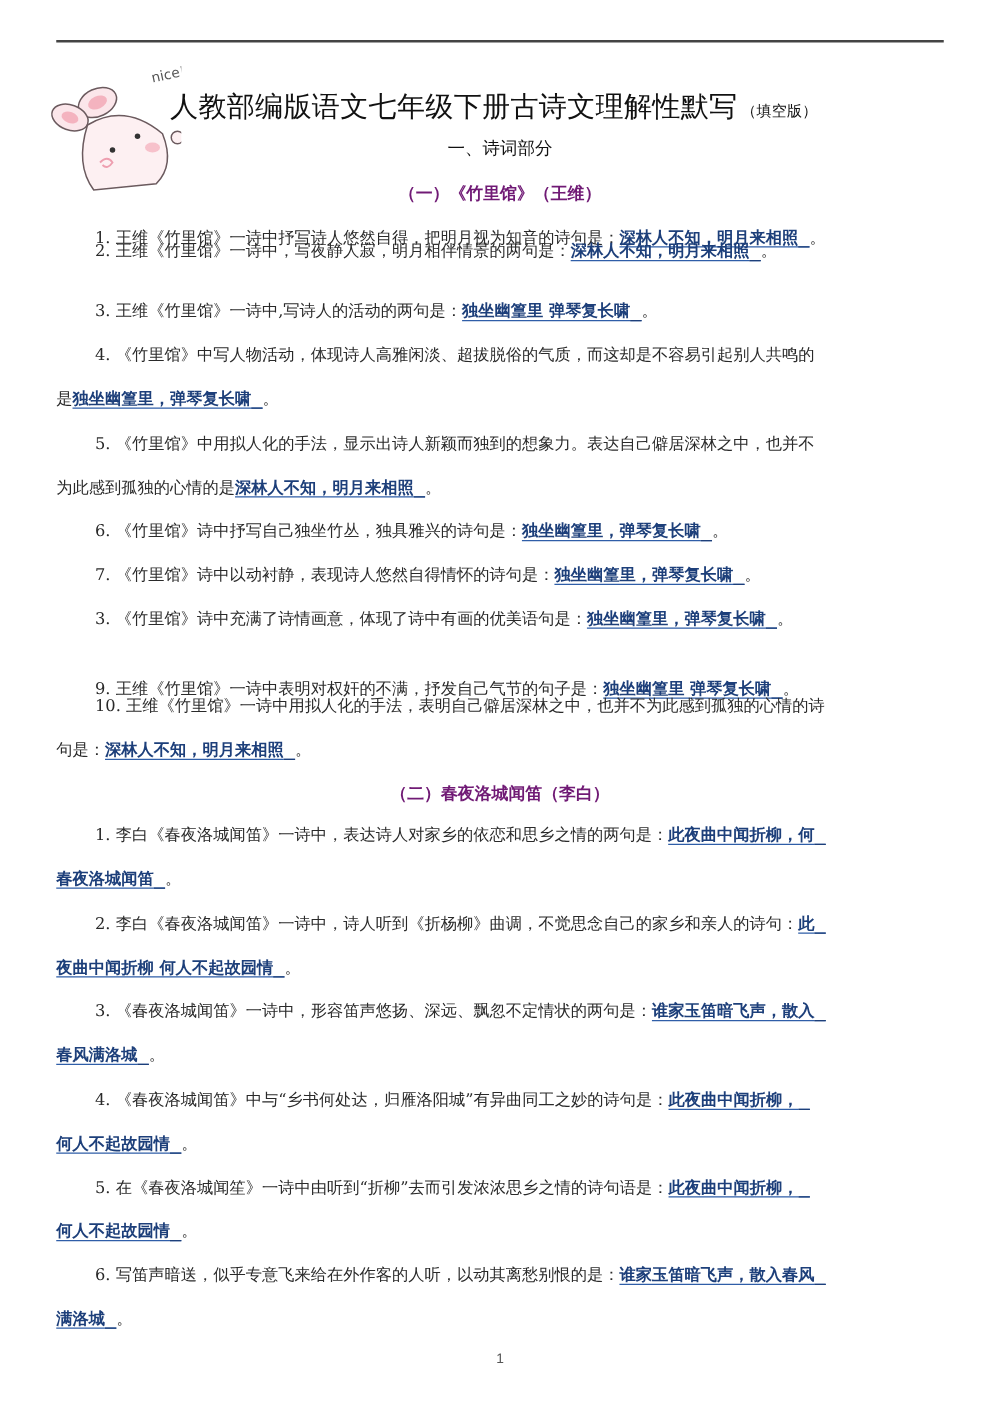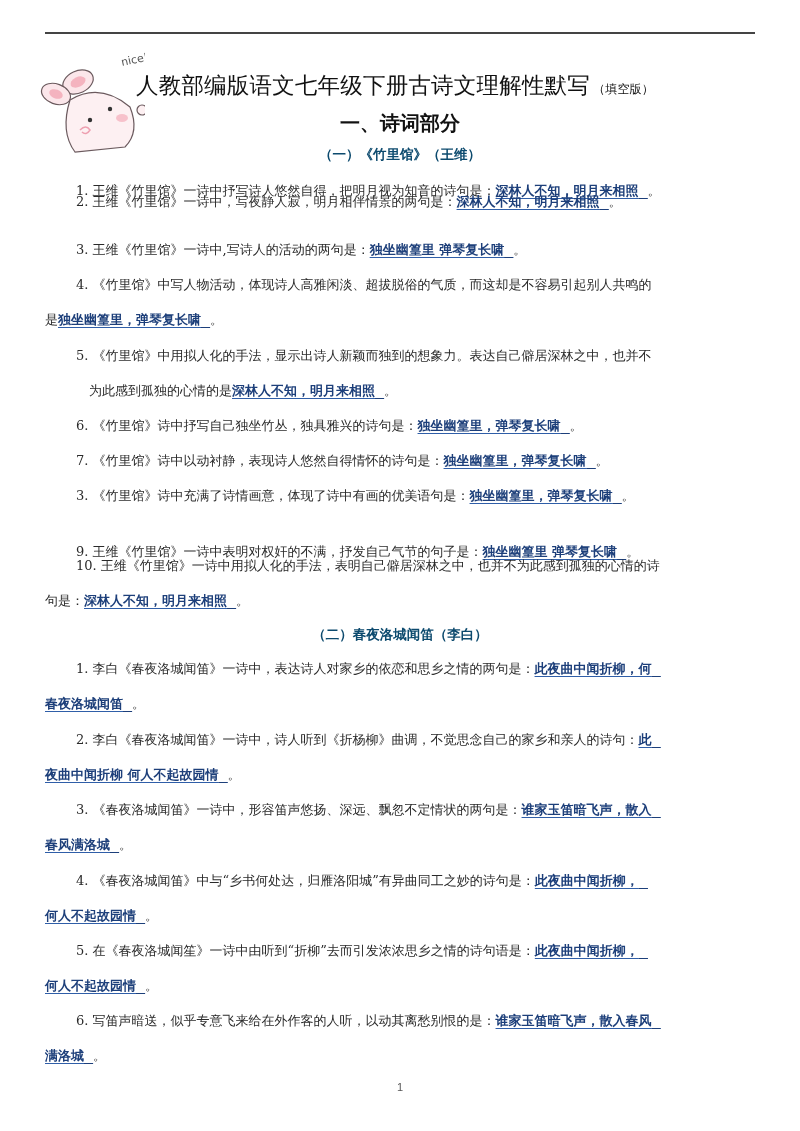--- a/index.html
+++ b/index.html
@@ -5,23 +5,23 @@
   html, body { margin: 0; padding: 0; background: #ffffff; }
   body { width: 800px; height: 1131px; position: relative; overflow: hidden;
          font-family: "DejaVu Serif", "Liberation Serif", serif; color: #222; }
   .top-rule { position: absolute; left: 45px; top: 32px; width: 710px; height: 2px; background: #444; }
   .mascot { position: absolute; left: 30px; top: 52px; width: 115px; height: 105px; }
   .title { position: absolute; left: 136px; top: 70px; width: 640px;
            font-family: "DejaVu Sans", "Liberation Sans", sans-serif;
            font-size: 22.5px; color: #111; letter-spacing: 0.2px; white-space: nowrap; }
   .title .sub { font-size: 12px; margin-left: 3px; }
   .h1 { position: absolute; left: 0; width: 800px; text-align: center; top: 110px;
-        font-family: "DejaVu Sans", "Liberation Sans", sans-serif; font-size: 20px; font-weight: bold; color: #111; }
+        font-family: "DejaVu Sans", "Liberation Sans", sans-serif; font-size: 14px; font-weight: normal; color: #111; }
   .h2 { position: absolute; left: 0; width: 800px; text-align: center;
-        font-family: "DejaVu Sans", "Liberation Sans", sans-serif; font-size: 13.5px; font-weight: bold; color: #0c4a6e; }
+        font-family: "DejaVu Sans", "Liberation Sans", sans-serif; font-size: 13.5px; font-weight: bold; color: #701a75; }
   .q { position: absolute; left: 45px; width: 712px; font-size: 13px; line-height: 36px; color: #2a2a2a; }
   .q .ind { display: inline-block; width: 31px; }
   .ans { color: #1d3f7a; font-weight: bold; font-family: "DejaVu Sans", "Liberation Sans", sans-serif;
          text-decoration: underline; text-decoration-color: #2f5ea8; text-underline-offset: 3px; }
   .ans::after { content: "\00a0\00a0"; text-decoration: underline; }
   .page-num { position: absolute; left: 0; width: 800px; text-align: center; top: 1081px;
               font-size: 11px; color: #555; font-family: "Liberation Sans", sans-serif; }
 </style>
 </head>
 <body>
@@ -47,21 +47,21 @@
 <div class="h1">一、诗词部分</div>
 
 <div id="content">
     <div class="h2" style="top: 146px;">（一）《竹里馆》（王维）</div>
     <div class="q" style="top: 173px;"><span class="ind"></span><span>1. 王维《竹里馆》一诗中抒写诗人悠然自得，把明月视为知音的诗句是：</span><span class="ans">深林人不知，明月来相照</span><span>。</span></div>
     <div class="q" style="top: 184px;"><span class="ind"></span><span>2. 王维《竹里馆》一诗中，写夜静人寂，明月相伴情景的两句是：</span><span class="ans">深林人不知，明月来相照</span><span>。</span></div>
     <div class="q" style="top: 232px;"><span class="ind"></span><span>3. 王维《竹里馆》一诗中,写诗人的活动的两句是：</span><span class="ans">独坐幽篁里 弹琴复长啸</span><span>。</span></div>
     <div class="q" style="top: 267px;"><span class="ind"></span><span>4. 《竹里馆》中写人物活动，体现诗人高雅闲淡、超拔脱俗的气质，而这却是不容易引起别人共鸣的</span></div>
     <div class="q" style="top: 302px;"><span>是</span><span class="ans">独坐幽篁里，弹琴复长啸</span><span>。</span></div>
     <div class="q" style="top: 338px;"><span class="ind"></span><span>5. 《竹里馆》中用拟人化的手法，显示出诗人新颖而独到的想象力。表达自己僻居深林之中，也并不</span></div>
-    <div class="q" style="top: 373px; margin-left: 44px;"><span>为此感到孤独的心情的是</span><span class="ans">深林人不知，明月来相照</span><span>。</span></div>
+    <div class="q" style="top: 373px;"><span>为此感到孤独的心情的是</span><span class="ans">深林人不知，明月来相照</span><span>。</span></div>
     <div class="q" style="top: 408px;"><span class="ind"></span><span>6. 《竹里馆》诗中抒写自己独坐竹丛，独具雅兴的诗句是：</span><span class="ans">独坐幽篁里，弹琴复长啸</span><span>。</span></div>
     <div class="q" style="top: 443px;"><span class="ind"></span><span>7. 《竹里馆》诗中以动衬静，表现诗人悠然自得情怀的诗句是：</span><span class="ans">独坐幽篁里，弹琴复长啸</span><span>。</span></div>
     <div class="q" style="top: 478px;"><span class="ind"></span><span>3. 《竹里馆》诗中充满了诗情画意，体现了诗中有画的优美语句是：</span><span class="ans">独坐幽篁里，弹琴复长啸</span><span>。</span></div>
     <div class="q" style="top: 534px;"><span class="ind"></span><span>9. 王维《竹里馆》一诗中表明对权奸的不满，抒发自己气节的句子是：</span><span class="ans">独坐幽篁里 弹琴复长啸</span><span>。</span></div>
     <div class="q" style="top: 548px;"><span class="ind"></span><span>10. 王维《竹里馆》一诗中用拟人化的手法，表明自己僻居深林之中，也并不为此感到孤独的心情的诗</span></div>
     <div class="q" style="top: 583px;"><span>句是：</span><span class="ans">深林人不知，明月来相照</span><span>。</span></div>
     <div class="h2" style="top: 626px; font-family: Liberation Serif, serif;">（二）春夜洛城闻笛（李白）</div>
     <div class="q" style="top: 651px;"><span class="ind"></span><span>1. 李白《春夜洛城闻笛》一诗中，表达诗人对家乡的依恋和思乡之情的两句是：</span><span class="ans">此夜曲中闻折柳，何</span></div>
     <div class="q" style="top: 686px;"><span class="ans">春夜洛城闻笛</span><span>。</span></div>
     <div class="q" style="top: 722px;"><span class="ind"></span><span>2. 李白《春夜洛城闻笛》一诗中，诗人听到《折杨柳》曲调，不觉思念自己的家乡和亲人的诗句：</span><span class="ans">此</span></div>

